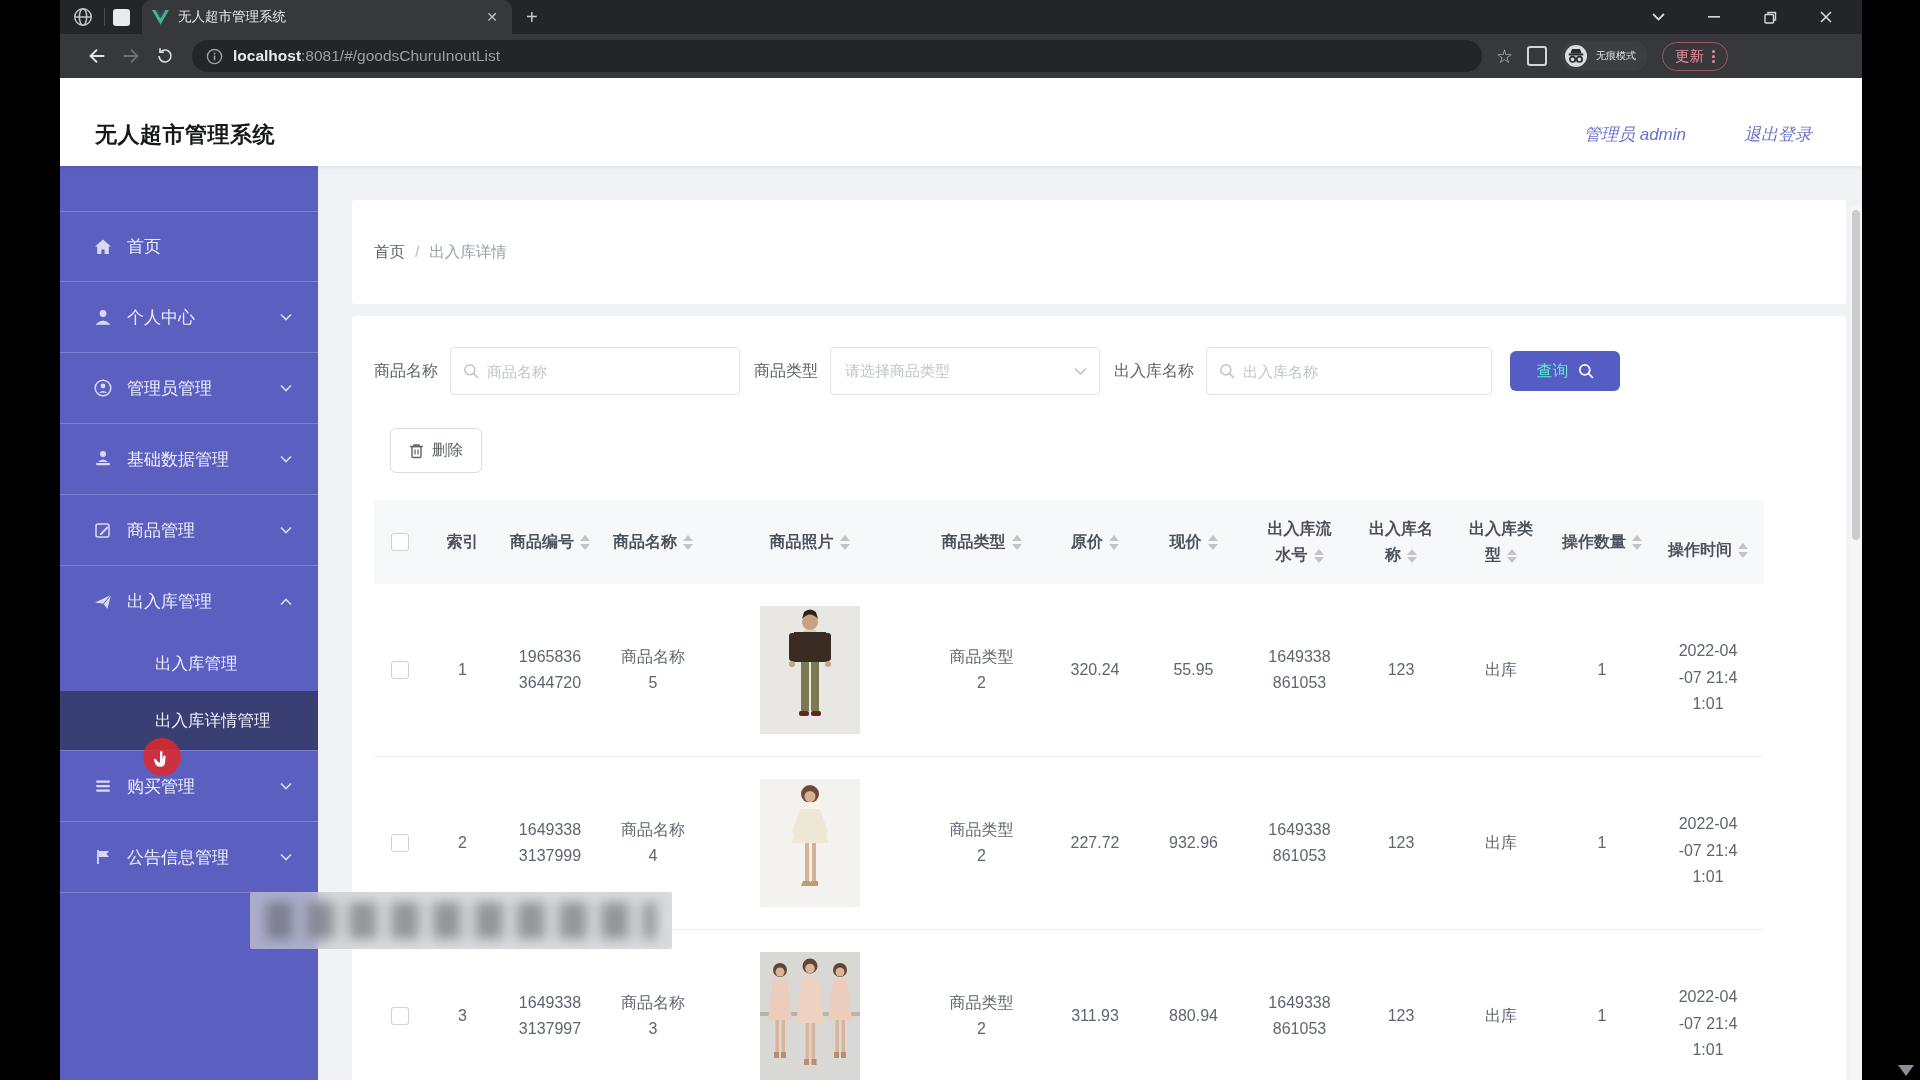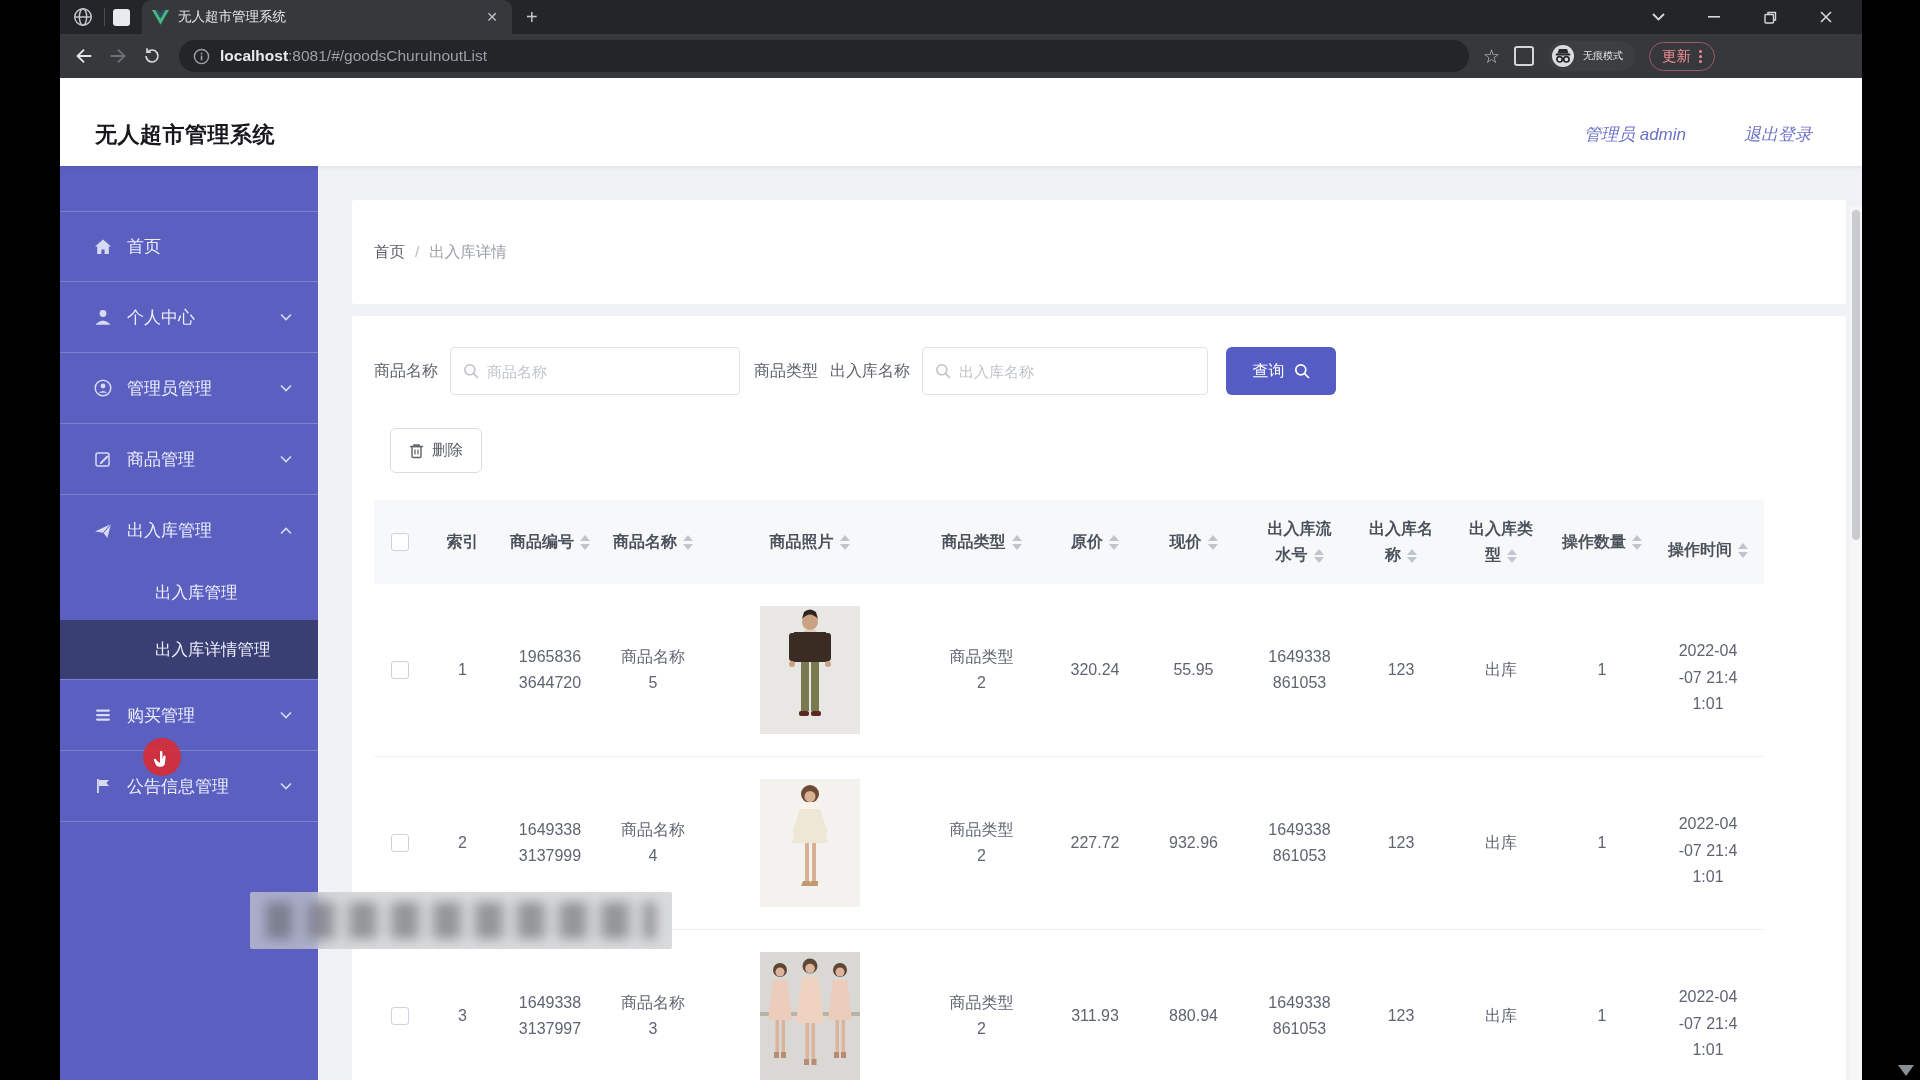--- a/index.html
+++ b/index.html
@@ -13,21 +13,21 @@
   .tab-sep{width:1px;height:18px;background:#4b4d51;margin:0 8px;}
   .pinned-sq{width:17px;height:17px;background:#e9eaec;border-radius:3px;margin-right:12px;}
   .tab-active{height:34px;width:370px;background:#36383c;border-radius:9px 9px 0 0;display:flex;align-items:center;padding:0 10px;box-sizing:border-box;}
   .tab-title{color:#e8eaed;font-size:13.5px;margin-left:9px;flex:1;white-space:nowrap;overflow:hidden;}
   .tab-close{color:#bdc1c6;font-size:14px;line-height:1;padding:2px 4px;}
   .tab-new{color:#c6c9cd;font-size:20px;margin-left:14px;}
   .wincontrols{position:absolute;right:8px;top:0;height:34px;display:flex;align-items:center;}
   .winbtn{width:56px;height:34px;display:flex;align-items:center;justify-content:center;color:#d6d8db;}
 
   
-  .toolbar{position:absolute;left:0;top:34px;right:0;height:44px;background:#36383c;display:flex;align-items:center;padding:0 7px;box-sizing:border-box;}
+  .toolbar{position:absolute;left:0;top:34px;right:0;height:44px;background:#36383c;display:flex;align-items:center;padding:0 20px;box-sizing:border-box;}
   .navbtn{width:34px;height:34px;display:flex;align-items:center;justify-content:center;}
   .urlpill{flex:1;height:32px;background:#232528;border-radius:16px;margin:0 10px;display:flex;align-items:center;padding:0 14px;box-sizing:border-box;max-width:1290px;}
   .urltext{color:#9aa0a6;font-size:15.5px;margin-left:10px;}
   .urltext b{color:#e8eaed;font-weight:bold;}
   .tb-icons{display:flex;align-items:center;gap:14px;margin-left:4px;}
   .star{color:#c7cacd;font-size:19px;}
   .panelicon{width:16px;height:16px;border:2px solid #d3d5d8;border-radius:3px;}
   .incog{display:flex;align-items:center;gap:8px;background:#3c3e42;border-radius:15px;padding:3px 12px 3px 3px;}
   .incog-label{color:#e8eaed;font-size:10px;}
   .updatepill{display:flex;align-items:center;gap:8px;border:1.5px solid #9c5b63;border-radius:16px;padding:4px 12px;justify-content:flex-end;}
@@ -71,21 +71,21 @@
 
   
   .filterrow{display:flex;align-items:center;height:50px;}
   .f-label{font-size:16px;color:#5d636b;margin-right:12px;white-space:nowrap;}
   .f-input{position:relative;height:48px;border:1px solid #e0e3e9;border-radius:4px;background:#fff;display:flex;align-items:center;box-sizing:border-box;margin-right:14px;}
   .f-input input{border:none;outline:none;background:transparent;font-size:15px;color:#333;width:100%;padding-left:36px;font-family:inherit;}
   .f-input input::placeholder{color:#c0c4cc;}
   .f-mag{position:absolute;left:12px;top:15px;}
   .f-select{width:270px;height:48px;border:1px solid #e0e3e9;border-radius:4px;display:flex;align-items:center;justify-content:space-between;padding:0 12px 0 14px;box-sizing:border-box;margin-right:14px;}
   .f-select .ph{color:#c0c4cc;font-size:15px;}
-  .q-btn{width:110px;height:48px;background:#555cc4;border:none;border-radius:6px;color:#ffffff;font-size:16px;display:flex;align-items:center;justify-content:center;gap:9px;margin-left:4px;font-family:inherit;}
+  .q-btn{width:110px;height:40px;background:#555cc4;border:none;border-radius:6px;color:#5eead4;font-size:16px;display:flex;align-items:center;justify-content:center;gap:9px;margin-left:4px;font-family:inherit;}
   .w290{width:290px;} .w286{width:286px;}
 
   
   .del-btn{margin:32px 0 0 16px;width:92px;height:45px;background:#fff;border:1px solid #d9dce3;border-radius:6px;color:#5b6067;font-size:15.5px;display:flex;align-items:center;justify-content:center;gap:8px;font-family:inherit;}
 
   
   .tbl{margin-top:27px;width:1390px;}
   .tr{display:flex;align-items:center;}
   .thead{background:#f7f8fa;height:84px;color:#4c525c;font-weight:bold;font-size:16px;}
   .tbody .tr{height:172px;border-bottom:1px solid #f0f1f5;color:#5f6570;font-size:16px;}
@@ -268,20 +268,31 @@
                 <circle cx="10" cy="8" r="2.4" fill="#d7daf2"></circle>
                 <path d="M5.7 14.8q4.3-3.8 8.6 0z" fill="#d7daf2"></path>
               </svg>
             <span class="nav-label">管理员管理</span>
             <svg class="chev" viewBox="0 0 12 8">
                 <path d="M1 1.5l5 5 5-5" fill="none" stroke="#d7daf2" stroke-width="1.7"></path>
               </svg>
           </div>
           <div class="nav-item">
             <svg class="nav-icon" viewBox="0 0 20 20">
+                <circle cx="10" cy="5" r="3" fill="#d7daf2"></circle>
+                <path d="M5 13q5-5 10 0z" fill="#d7daf2"></path>
+                <rect x="3" y="14" width="14" height="2.2" rx="1" fill="#d7daf2"></rect>
+              </svg>
+            <span class="nav-label">基础数据管理</span>
+            <svg class="chev" viewBox="0 0 12 8">
+                <path d="M1 1.5l5 5 5-5" fill="none" stroke="#d7daf2" stroke-width="1.7"></path>
+              </svg>
+          </div>
+          <div class="nav-item">
+            <svg class="nav-icon" viewBox="0 0 20 20">
                 <rect x="3" y="4" width="13" height="13" rx="2" fill="none" stroke="#d7daf2" stroke-width="1.5"></rect>
                 <path d="M7 13.5l7.2-7.2 1.4 1.4-7.2 7.2H7z" fill="#d7daf2"></path>
               </svg>
             <span class="nav-label">商品管理</span>
             <svg class="chev" viewBox="0 0 12 8">
                 <path d="M1 1.5l5 5 5-5" fill="none" stroke="#d7daf2" stroke-width="1.7"></path>
               </svg>
           </div>
           <div class="nav-item" style="border-bottom:none;">
             <svg class="nav-icon" viewBox="0 0 20 20">
@@ -335,20 +346,26 @@
           <div class="filterrow">
             <span class="f-label">商品名称</span>
             <span class="f-input w290">
               <svg class="f-mag" width="16" height="16" viewBox="0 0 16 16">
                   <circle cx="6.8" cy="6.8" r="5" fill="none" stroke="#c0c4cc" stroke-width="1.6"></circle>
                   <path d="M10.6 10.6L15 15" stroke="#c0c4cc" stroke-width="1.6"></path>
                 </svg>
               <input placeholder="商品名称" style="">
             </span>
             <span class="f-label">商品类型</span>
+            <span class="f-select">
+              <span class="ph">请选择商品类型</span>
+              <svg width="13" height="9" viewBox="0 0 13 9">
+                  <path d="M1 1.5l5.5 5.5L12 1.5" fill="none" stroke="#c0c4cc" stroke-width="1.6"></path>
+                </svg>
+            </span>
             <span class="f-label">出入库名称</span>
             <span class="f-input w286">
               <svg class="f-mag" width="16" height="16" viewBox="0 0 16 16">
                   <circle cx="6.8" cy="6.8" r="5" fill="none" stroke="#c0c4cc" stroke-width="1.6"></circle>
                   <path d="M10.6 10.6L15 15" stroke="#c0c4cc" stroke-width="1.6"></path>
                 </svg>
               <input placeholder="出入库名称" style="">
             </span>
             <button class="q-btn">
               <span>查询</span>

